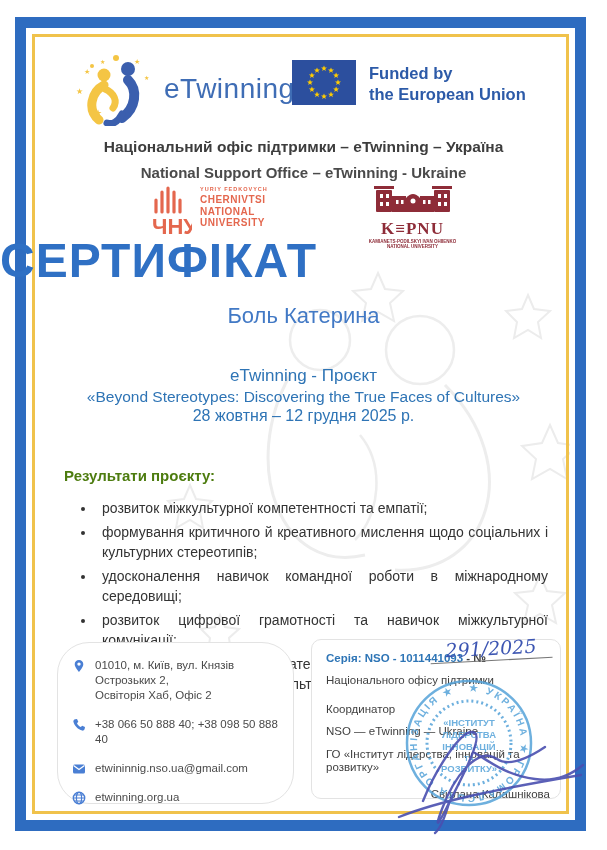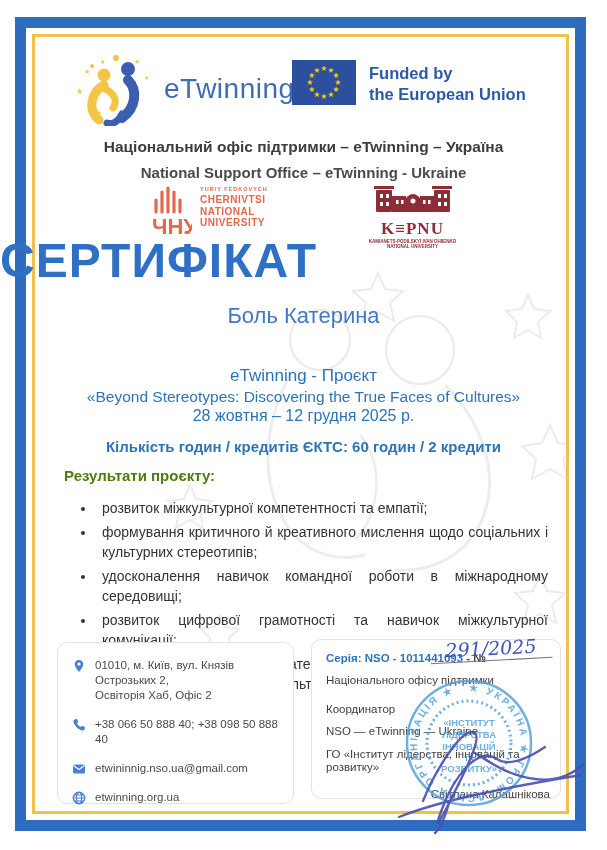--- a/index.html
+++ b/index.html
@@ -55,21 +55,21 @@
   .credits    { position:absolute; left:0; right:0; top:438px; text-align:center;
     font-size:15px; font-weight:bold; color:#2e75b6; }
   .results-h  { position:absolute; left:64px; top:467px;
     font-size:15px; font-weight:bold; color:#4d7c0f; }
   .results-ul { position:absolute; left:96px; top:498px; width:452px;
     font-size:14px; color:#333; line-height:20.5px; }
   .results-ul li { text-align:justify; margin-bottom:3px; padding-left:6px; }
 
   
   .box { position:absolute; background:#fff; border:1.5px solid #e3e3e3; border-radius:10px; }
-  .box-contacts { left:57px; top:642px; width:237px; height:162px; padding:15px 12px 0 14px; }
+  .box-contacts { left:57px; top:642px; width:237px; height:162px; padding:15px 12px 0 14px;border-radius:32px; }
   .contact-row { display:flex; align-items:flex-start; margin-bottom:14px; }
   .contact-row svg { flex:0 0 14px; margin-right:9px; margin-top:1px; }
   .contact-text { font-size:11.5px; color:#4a4a4a; font-weight:500; line-height:15px; white-space:pre-line; }
 
   .box-serial { left:311px; top:639px; width:250px; height:160px; padding:12px 10px 0 14px; }
   .serial-row { font-size:11.5px; white-space:nowrap; }
   .serial-label { color:#2e75b6; font-weight:bold; }
   .serial-no { color:#3f3f3f; font-weight:bold; }
   .serial-hand { position:absolute; left:118px; top:-3px; width:122px; text-align:center;
     font-family:"DejaVu Serif", serif; font-style:italic; font-size:19px; color:#3c55b2;
@@ -206,21 +206,20 @@
       </svg>
       <div class="kpnu-abbr">K≡PNU</div>
       <div class="kpnu-cap">KAMIANETS-PODILSKYI IVAN OHIIENKO NATIONAL UNIVERSITY</div>
     </div>
 
     <div class="cert-title">СЕРТИФІКАТ</div>
     <div class="recipient">Боль Катерина</div>
     <div class="proj-label">eTwinning - Проєкт</div>
     <div class="proj-title">«Beyond Stereotypes: Discovering the True Faces of Cultures»</div>
     <div class="proj-dates">28 жовтня – 12 грудня 2025 р.</div>
-    <div class="credits">Кількість годин / кредитів ЄКТС: 60 годин / 2 кредити</div>
     <div class="results-h">Результати проєкту:</div>
 
     <ul class="results-ul">
       <li>розвиток міжкультурної компетентності та емпатії;</li>
       <li>формування критичного й креативного мислення щодо соціальних і культурних стереотипів;</li>
       <li>удосконалення навичок командної роботи в міжнародному середовищі;</li>
       <li>розвиток цифрової грамотності та навичок міжкультурної комунікації;</li>
       <li>створення коротких відеоматеріалів, спрямованих на критичний аналіз та переосмислення культурних стереотипів.</li>
     </ul>
 

